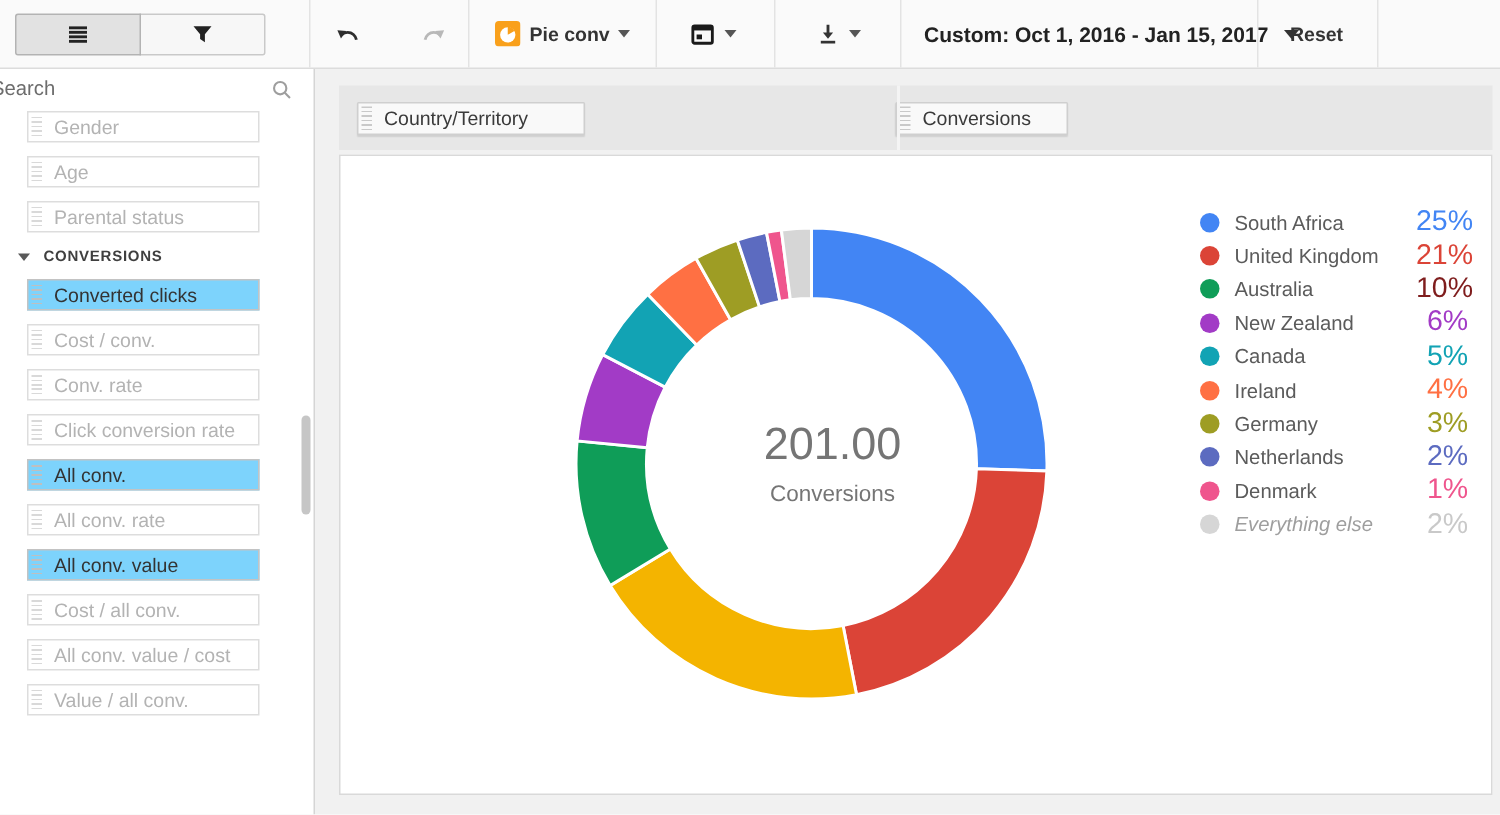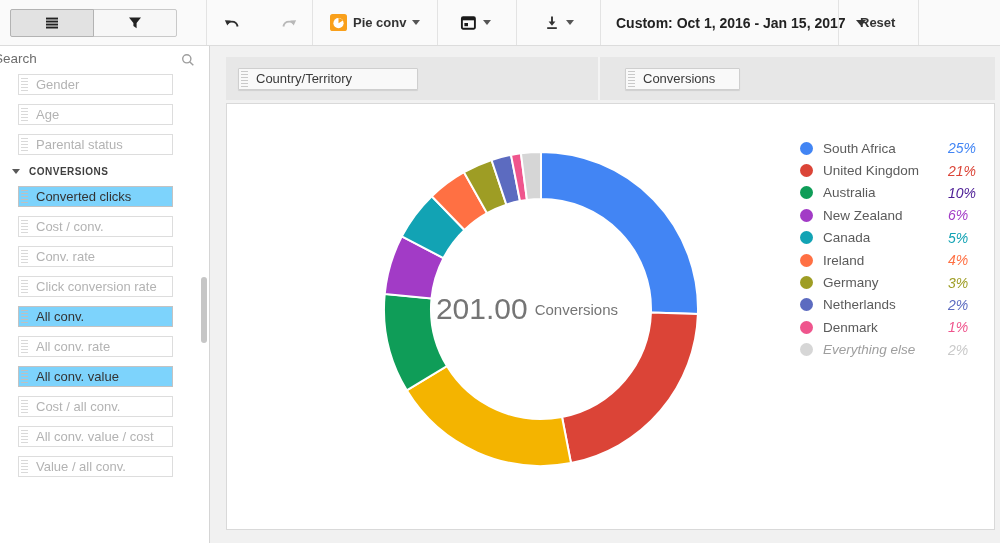--- a/index.html
+++ b/index.html
@@ -55,37 +55,37 @@
 
   
   .chipsbar{position:absolute;left:16px;top:11px;width:769px;height:43px;background:#e7e7e7;
             box-sizing:border-box;display:flex;align-items:center;}
   .zonediv{position:absolute;left:372px;top:0;bottom:0;width:2px;background:#f4f4f4;}
   .bchip{height:22px;box-sizing:border-box;background:#f9f9f9;border:1px solid #cfcfcf;border-radius:1px;
          box-shadow:0 1px 1px rgba(0,0,0,.10);display:flex;align-items:center;cursor:pointer;
          font-size:13px;color:#3a3a3a;padding-left:2px;}
   .bchip .grip{height:16px;margin-right:8px;
         background:repeating-linear-gradient(to bottom,#c9c9c9 0,#c9c9c9 1px,transparent 1px,transparent 3px);}
-  .bchip.dim{width:180px;margin-left:12px;}
+  .bchip.dim{width:152px;margin-left:12px;}
   .bchip.met{width:115px;margin-left:207px;}
 
   
   .panel{position:absolute;left:16px;top:57px;width:769px;height:427px;background:#fff;
          border:1px solid #d9d9d9;box-sizing:border-box;}
   .donut{position:absolute;left:154px;top:45px;width:320px;height:320px;}
-  .centerbox{position:absolute;left:140px;top:45px;width:320px;height:320px;display:flex;
-             flex-direction:row;align-items:center;justify-content:center;gap:7px;
+  .centerbox{position:absolute;left:168px;top:45px;width:320px;height:320px;display:flex;
+             flex-direction:column;align-items:center;justify-content:center;gap:7px;
              pointer-events:none;}
   .cval{font-size:30px;color:#757575;}
   .clab{font-size:15px;color:#757575;}
   .legend{position:absolute;top:33px;right:12px;width:182px;}
   .lrow{height:22.4px;display:flex;align-items:center;cursor:pointer;}
   .ldot{width:13px;height:13px;border-radius:50%;flex:none;}
   .llab{flex:1;margin-left:10px;font-size:13.5px;color:#5b5b5b;white-space:nowrap;}
-  .lpct{min-width:34px;text-align:left;font-size:14px;font-style:italic;}
+  .lpct{min-width:34px;text-align:center;font-size:19px;}
 </style>
 </head>
 <body>
 
 <div class="app">
 
   <div class="toolbar">
     <div class="seg">
       <button class="segbtn sel">
         <svg width="16" height="16" viewBox="0 0 16 16" style="color:#222">
@@ -279,21 +279,21 @@
               <span class="lpct" style="color: rgb(66, 133, 244);">25%</span>
             </div>
             <div class="lrow">
               <span class="ldot" style="background: rgb(219, 68, 55);"></span>
               <span class="llab">United Kingdom</span>
               <span class="lpct" style="color: rgb(219, 68, 55);">21%</span>
             </div>
             <div class="lrow">
               <span class="ldot" style="background: rgb(15, 157, 88);"></span>
               <span class="llab">Australia</span>
-              <span class="lpct" style="color: #4c1d95;">10%</span>
+              <span class="lpct" style="color: #7f1d1d;">10%</span>
             </div>
             <div class="lrow">
               <span class="ldot" style="background: rgb(162, 59, 198);"></span>
               <span class="llab">New Zealand</span>
               <span class="lpct" style="color: rgb(162, 59, 198);">6%</span>
             </div>
             <div class="lrow">
               <span class="ldot" style="background: rgb(18, 163, 180);"></span>
               <span class="llab">Canada</span>
               <span class="lpct" style="color: rgb(18, 163, 180);">5%</span>

